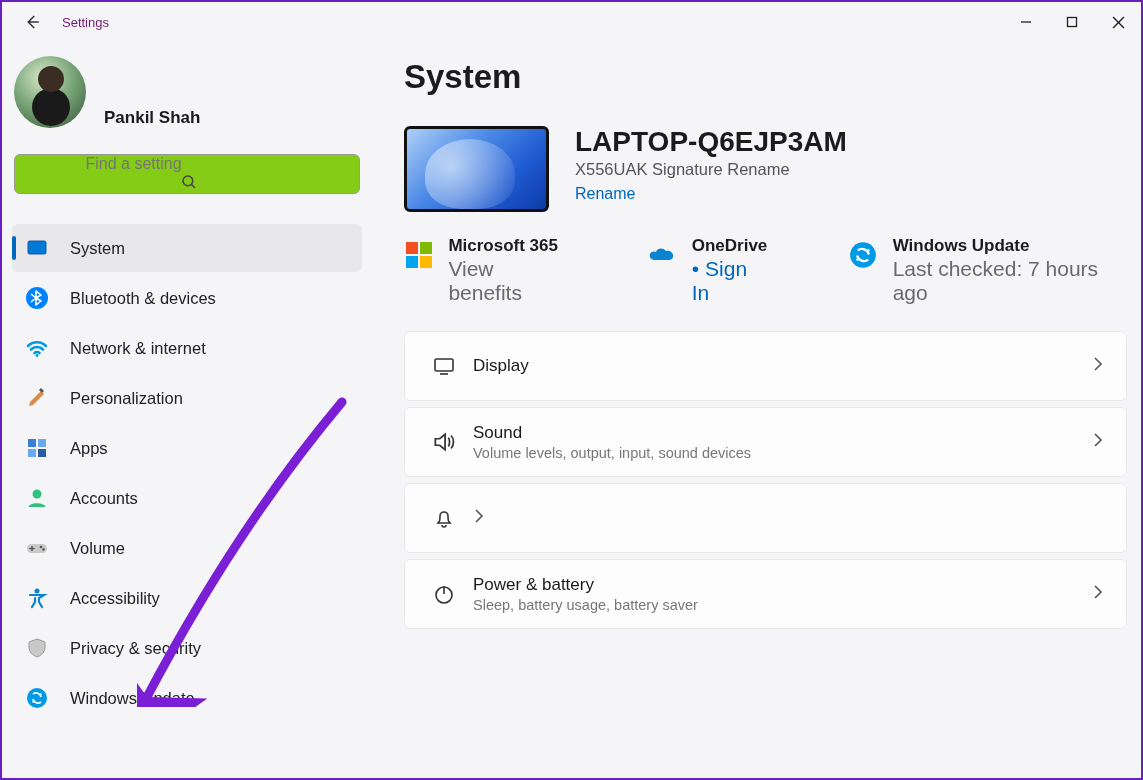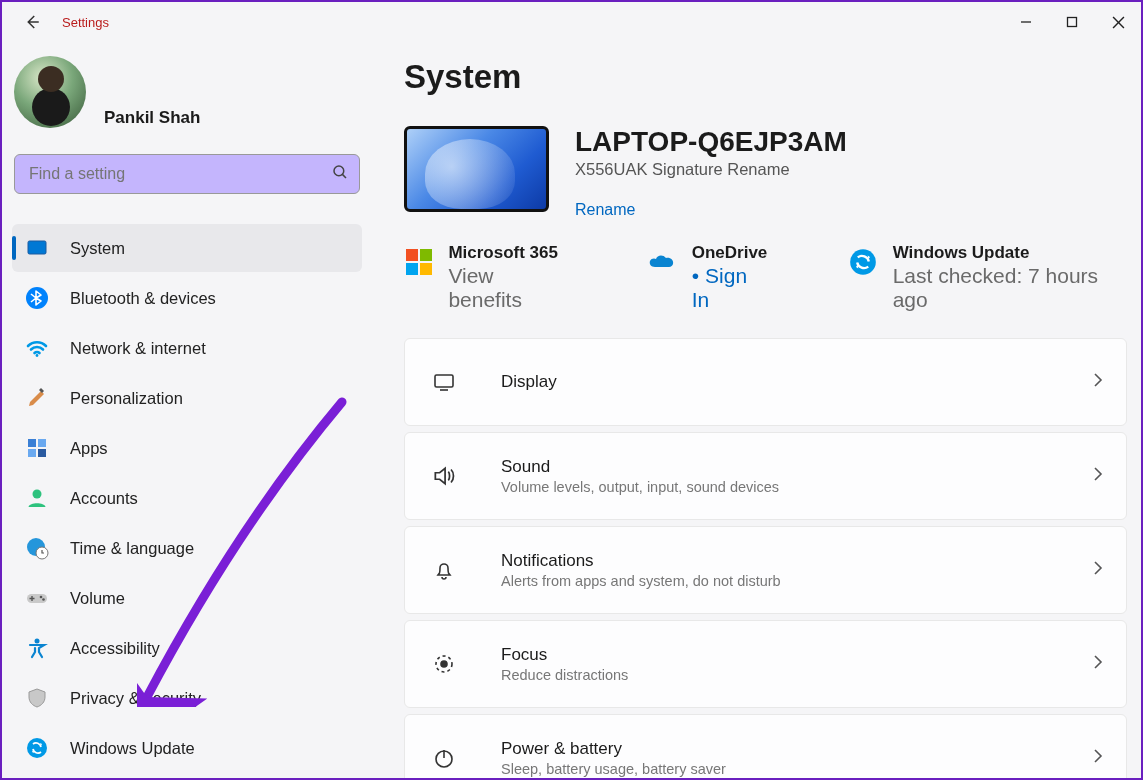--- a/index.html
+++ b/index.html
@@ -1,64 +1,64 @@
 <!DOCTYPE html>
 <html><head>
 <meta charset="utf-8">
 <style>
   * { box-sizing: border-box; margin: 0; padding: 0; font-family: "Segoe UI", -apple-system, sans-serif; }
   body { width: 1143px; height: 780px; background: #f5f5f7; border: 2px solid #6a1fbf; overflow: hidden; position: relative; }
 
   
   .titlebar { height: 40px; display: flex; align-items: center; padding-left: 18px; }
   .titlebar .back { width: 24px; height: 24px; display:flex; align-items:center; justify-content:center; color:#333; margin-right: 18px; }
-  .titlebar .title { font-size: 13px; color: #b91c1c; }
+  .titlebar .title { font-size: 13px; color: #701a75; }
   .win-controls { position:absolute; top:0; right:0; height:40px; display:flex; }
   .win-controls div { width: 46px; display:flex; align-items:center; justify-content:center; color:#222; font-size:14px; }
 
   .content { display:flex; }
 
   
   .sidebar { width: 370px; padding: 6px 10px 0 10px; }
   .user-row { display:flex; align-items:flex-end; gap: 18px; padding: 8px 6px 26px 2px; }
   .avatar { width:72px; height:72px; border-radius:50%; background: radial-gradient(circle at 40% 30%, #d9e7c8, #7aa77a 45%, #476b47 85%); position:relative; overflow:hidden; }
   .avatar::after{content:'';position:absolute;left:24px;top:10px;width:26px;height:26px;border-radius:50%;background:#3b2d22;box-shadow:0 28px 0 6px #1a1a1a;}
   .user-name { font-size: 17px; font-weight:600; color:#1b1b1b; }
 
-  .search-box { display:flex; align-items:center; border:1px solid #999; border-radius:6px; background:#c4b5fd; height:40px; padding: 0 10px 0 14px; margin: 0 2px 30px 2px; }
+  .search-box { display:flex; align-items:center; border:1px solid #999; border-radius:6px; background:#84cc16; height:40px; padding: 0 10px 0 14px; margin: 0 2px 30px 2px; flex-direction: column; }
   .search-box input { flex:1; border:none; outline:none; font-size:16px; background:transparent; color:#555;}
   .search-box .sicon { color:#444; }
 
   .nav-list { display:flex; flex-direction:column; gap:2px;}
   .nav-item { display:flex; align-items:center; height:48px; border-radius:6px; padding: 0 12px; font-size:16.5px; color:#222; gap:20px; position:relative; }
   .nav-item .nicon { width:26px; height:26px; display:flex; align-items:center; justify-content:center;}
   .nav-item.active { background:#e8e8eb; }
   .nav-item.active::before{content:'';position:absolute;left:0;top:12px;bottom:12px;width:3.5px;background:#0067c0;border-radius:3px;}
 
   
   .main { flex:1; padding: 16px 14px 0 32px; }
   .page-title { font-size:33px; font-weight:600; color:#1b1b1b; margin-bottom: 30px;}
 
   .device-row{display:flex; align-items:flex-start; gap:26px; margin-bottom:24px;}
   .device-thumb{width:145px;height:86px;border:3px solid #111;border-radius:6px;background:linear-gradient(135deg,#aed0f8 0%,#4a88e6 40%,#1f5bd1 70%,#0d3aa6 100%);position:relative;overflow:hidden;}
   .device-thumb::after{content:'';position:absolute;left:18px;top:10px;width:90px;height:70px;border-radius:50% 50% 40% 40%;background:radial-gradient(circle at 30% 40%,rgba(255,255,255,.6),rgba(70,120,220,.05));}
   .device-info .dname{font-size:28px;font-weight:600;color:#1b1b1b;}
   .device-info .dmodel{font-size:16.5px;color:#555;margin-top:2px;}
-  .device-info .dlink{font-size:16px;color:#0067c0;margin-top:22px;}
+  .device-info .dlink{font-size:16px;color:#0067c0;margin-top:6px;}
 
   .quick-row{display:flex;gap:80px;margin-bottom:26px;}
   .quick-item{display:flex;gap:14px;align-items:flex-start;}
   .quick-item .qicon{width:32px;height:32px;display:flex;align-items:center;justify-content:center;margin-top:3px;}
   .quick-item .qtitle{font-size:17px;font-weight:600;color:#1b1b1b;}
   .quick-item .qsub{font-size:21px;color:#6a6a6a;margin-top:1px;}
   .quick-item .qsub.link{color:#0067c0;}
   .quick-item .qsub .dot::before{content:'•';color:#0067c0;margin-right:6px;}
 
   .card-list{display:flex;flex-direction:column;gap:6px;}
-  .card{display:flex;align-items:center;background:#fdfdfe;border:1px solid #e8e8e8;border-radius:6px;height:88px;padding:0 22px 0 26px;gap:44px;}
+  .card{display:flex;align-items:center;background:#fdfdfe;border:1px solid #e8e8e8;border-radius:6px;height:70px;padding:0 22px 0 26px;gap:16px;}
   .card .cicon{width:26px;height:26px;color:#333;display:flex;align-items:center;justify-content:center;}
   .card .ctext{flex:1;}
   .card .ctitle{font-size:17px;color:#1b1b1b;}
   .card .csub{font-size:14.5px;color:#777;margin-top:2px;}
   .card .chev{color:#555;}
 
   
   .mslogo{width:26px;height:26px;display:grid;grid-template-columns:1fr 1fr;grid-template-rows:1fr 1fr;gap:2px;}
   .mslogo span:nth-child(1){background:#f25022;}
   .mslogo span:nth-child(2){background:#7fba00;}
@@ -169,30 +169,20 @@
             <svg width="24" height="24" viewBox="0 0 24 24">
               <circle cx="12" cy="8" r="4.5" fill="#2ec27e"></circle>
               <path d="M3.5 21c1-5 16-5 17 0z" fill="#2ec27e"></path>
             </svg>
           </span>
         <span>Accounts</span>
       </div>
       <div class="nav-item">
         <span class="nicon">
             <svg width="24" height="24" viewBox="0 0 24 24">
-              <circle cx="11" cy="11" r="9" fill="#2596db"></circle>
-              <circle cx="17" cy="17" r="6" fill="#fff" stroke="#777" stroke-width="1"></circle>
-              <path d="M17 14v3h2" stroke="#555" stroke-width="1.2" fill="none"></path>
-            </svg>
-          </span>
-        <span>Time &amp; language</span>
-      </div>
-      <div class="nav-item">
-        <span class="nicon">
-            <svg width="24" height="24" viewBox="0 0 24 24">
               <rect x="2" y="8" width="20" height="9" rx="4.5" fill="#c9c9c9"></rect>
               <circle cx="16" cy="11" r="1.3" fill="#555"></circle>
               <circle cx="18.5" cy="13.5" r="1.3" fill="#555"></circle>
               <path d="M7 10v5M4.5 12.5h5" stroke="#555" stroke-width="1.4"></path>
             </svg>
           </span>
         <span>Volume</span>
       </div>
       <div class="nav-item">
         <span class="nicon">
@@ -307,39 +297,20 @@
               <path d="M2 2l6 6-6 6"></path>
             </svg></span>
       </div>
       <div class="card">
         <span class="cicon">
             <svg width="24" height="24" viewBox="0 0 24 24" fill="none" stroke="currentColor" stroke-width="1.6">
               <path d="M6 17h12l-1.5-2c-.5-1-.5-3-.5-5a4 4 0 0 0-8 0c0 2 0 4-.5 5L6 17z"></path>
               <path d="M10 19a2 2 0 0 0 4 0"></path>
             </svg>
           </span>
-        <div class="ctext">
-            <div class="ctitle">Notifications</div>
-            <div class="csub">Alerts from apps and system, do not disturb</div>
-          </div>
-        <span class="chev"><svg width="12" height="16" viewBox="0 0 10 16" fill="none" stroke="currentColor" stroke-width="1.6">
-              <path d="M2 2l6 6-6 6"></path>
-            </svg></span>
-      </div>
-      <div class="card">
-        <span class="cicon">
-            <svg width="24" height="24" viewBox="0 0 24 24" fill="none" stroke="currentColor" stroke-width="1.6">
-              <circle cx="12" cy="12" r="8" stroke-dasharray="3 3"></circle>
-              <circle cx="12" cy="12" r="3" fill="currentColor"></circle>
-            </svg>
-          </span>
-        <div class="ctext">
-            <div class="ctitle">Focus</div>
-            <div class="csub">Reduce distractions</div>
-          </div>
         <span class="chev"><svg width="12" height="16" viewBox="0 0 10 16" fill="none" stroke="currentColor" stroke-width="1.6">
               <path d="M2 2l6 6-6 6"></path>
             </svg></span>
       </div>
       <div class="card">
         <span class="cicon">
             <svg width="24" height="24" viewBox="0 0 24 24" fill="none" stroke="currentColor" stroke-width="1.6">
               <circle cx="12" cy="13" r="8"></circle>
               <line x1="12" y1="4" x2="12" y2="12"></line>
             </svg>

